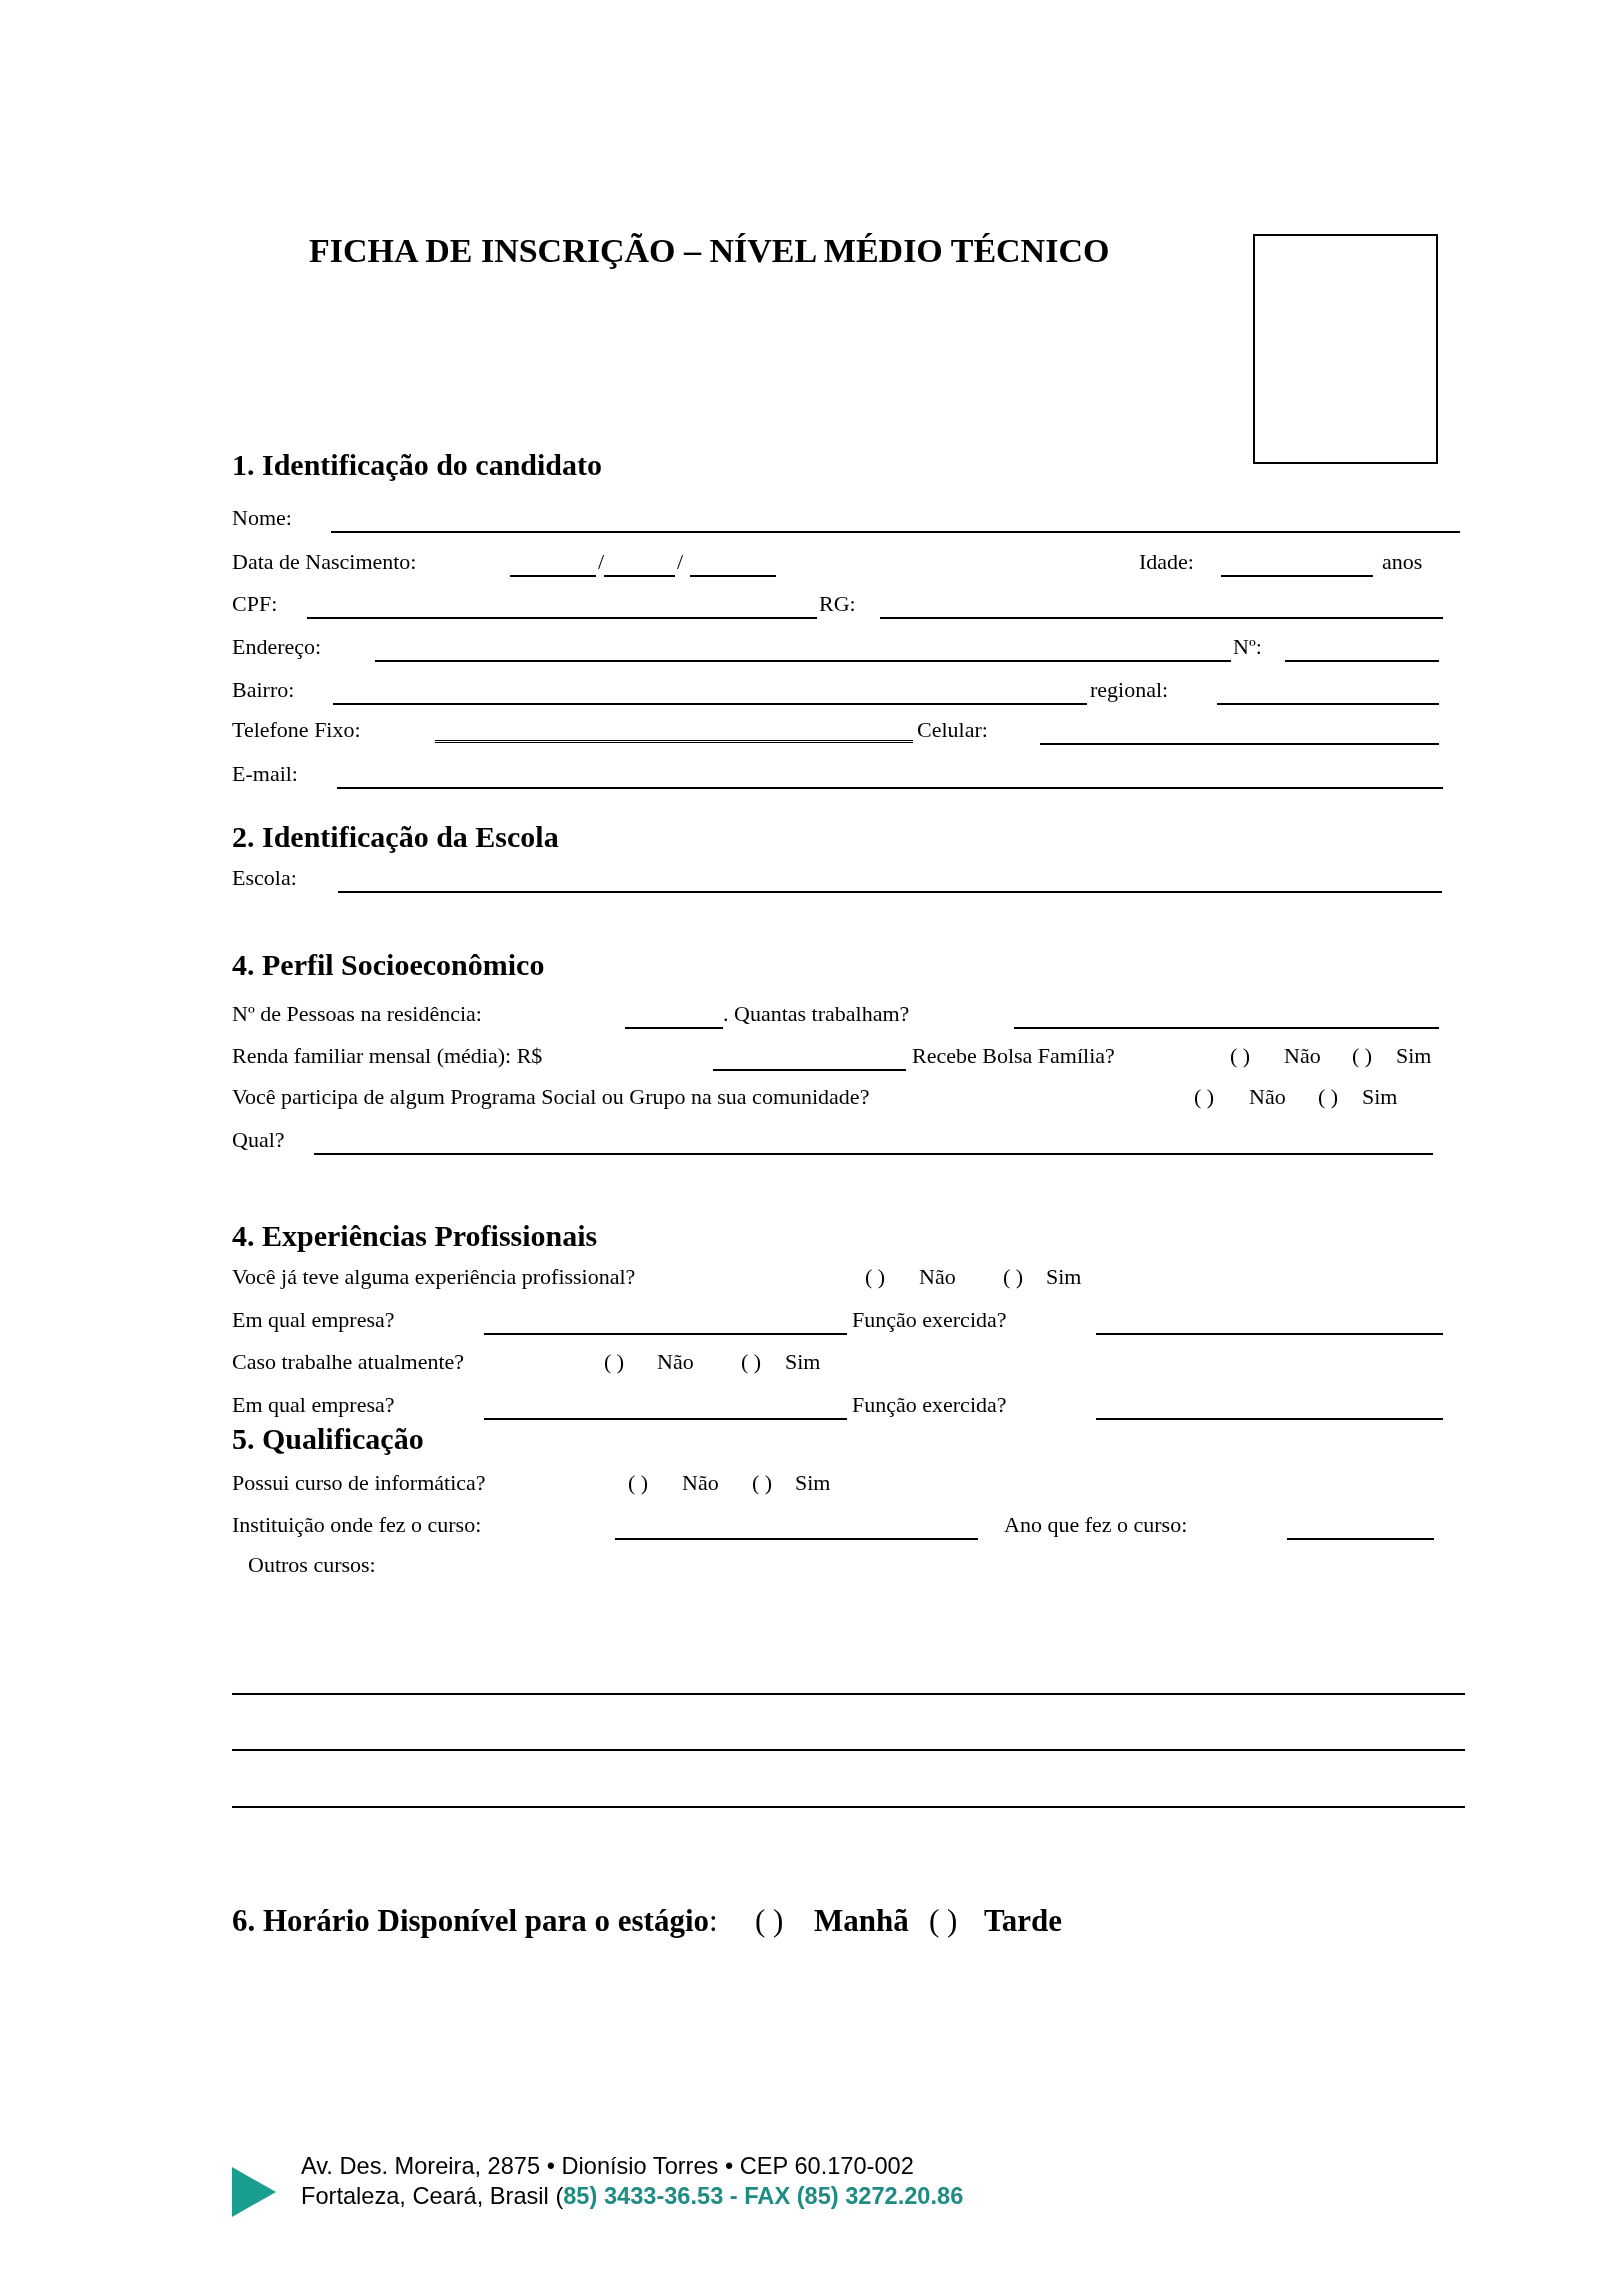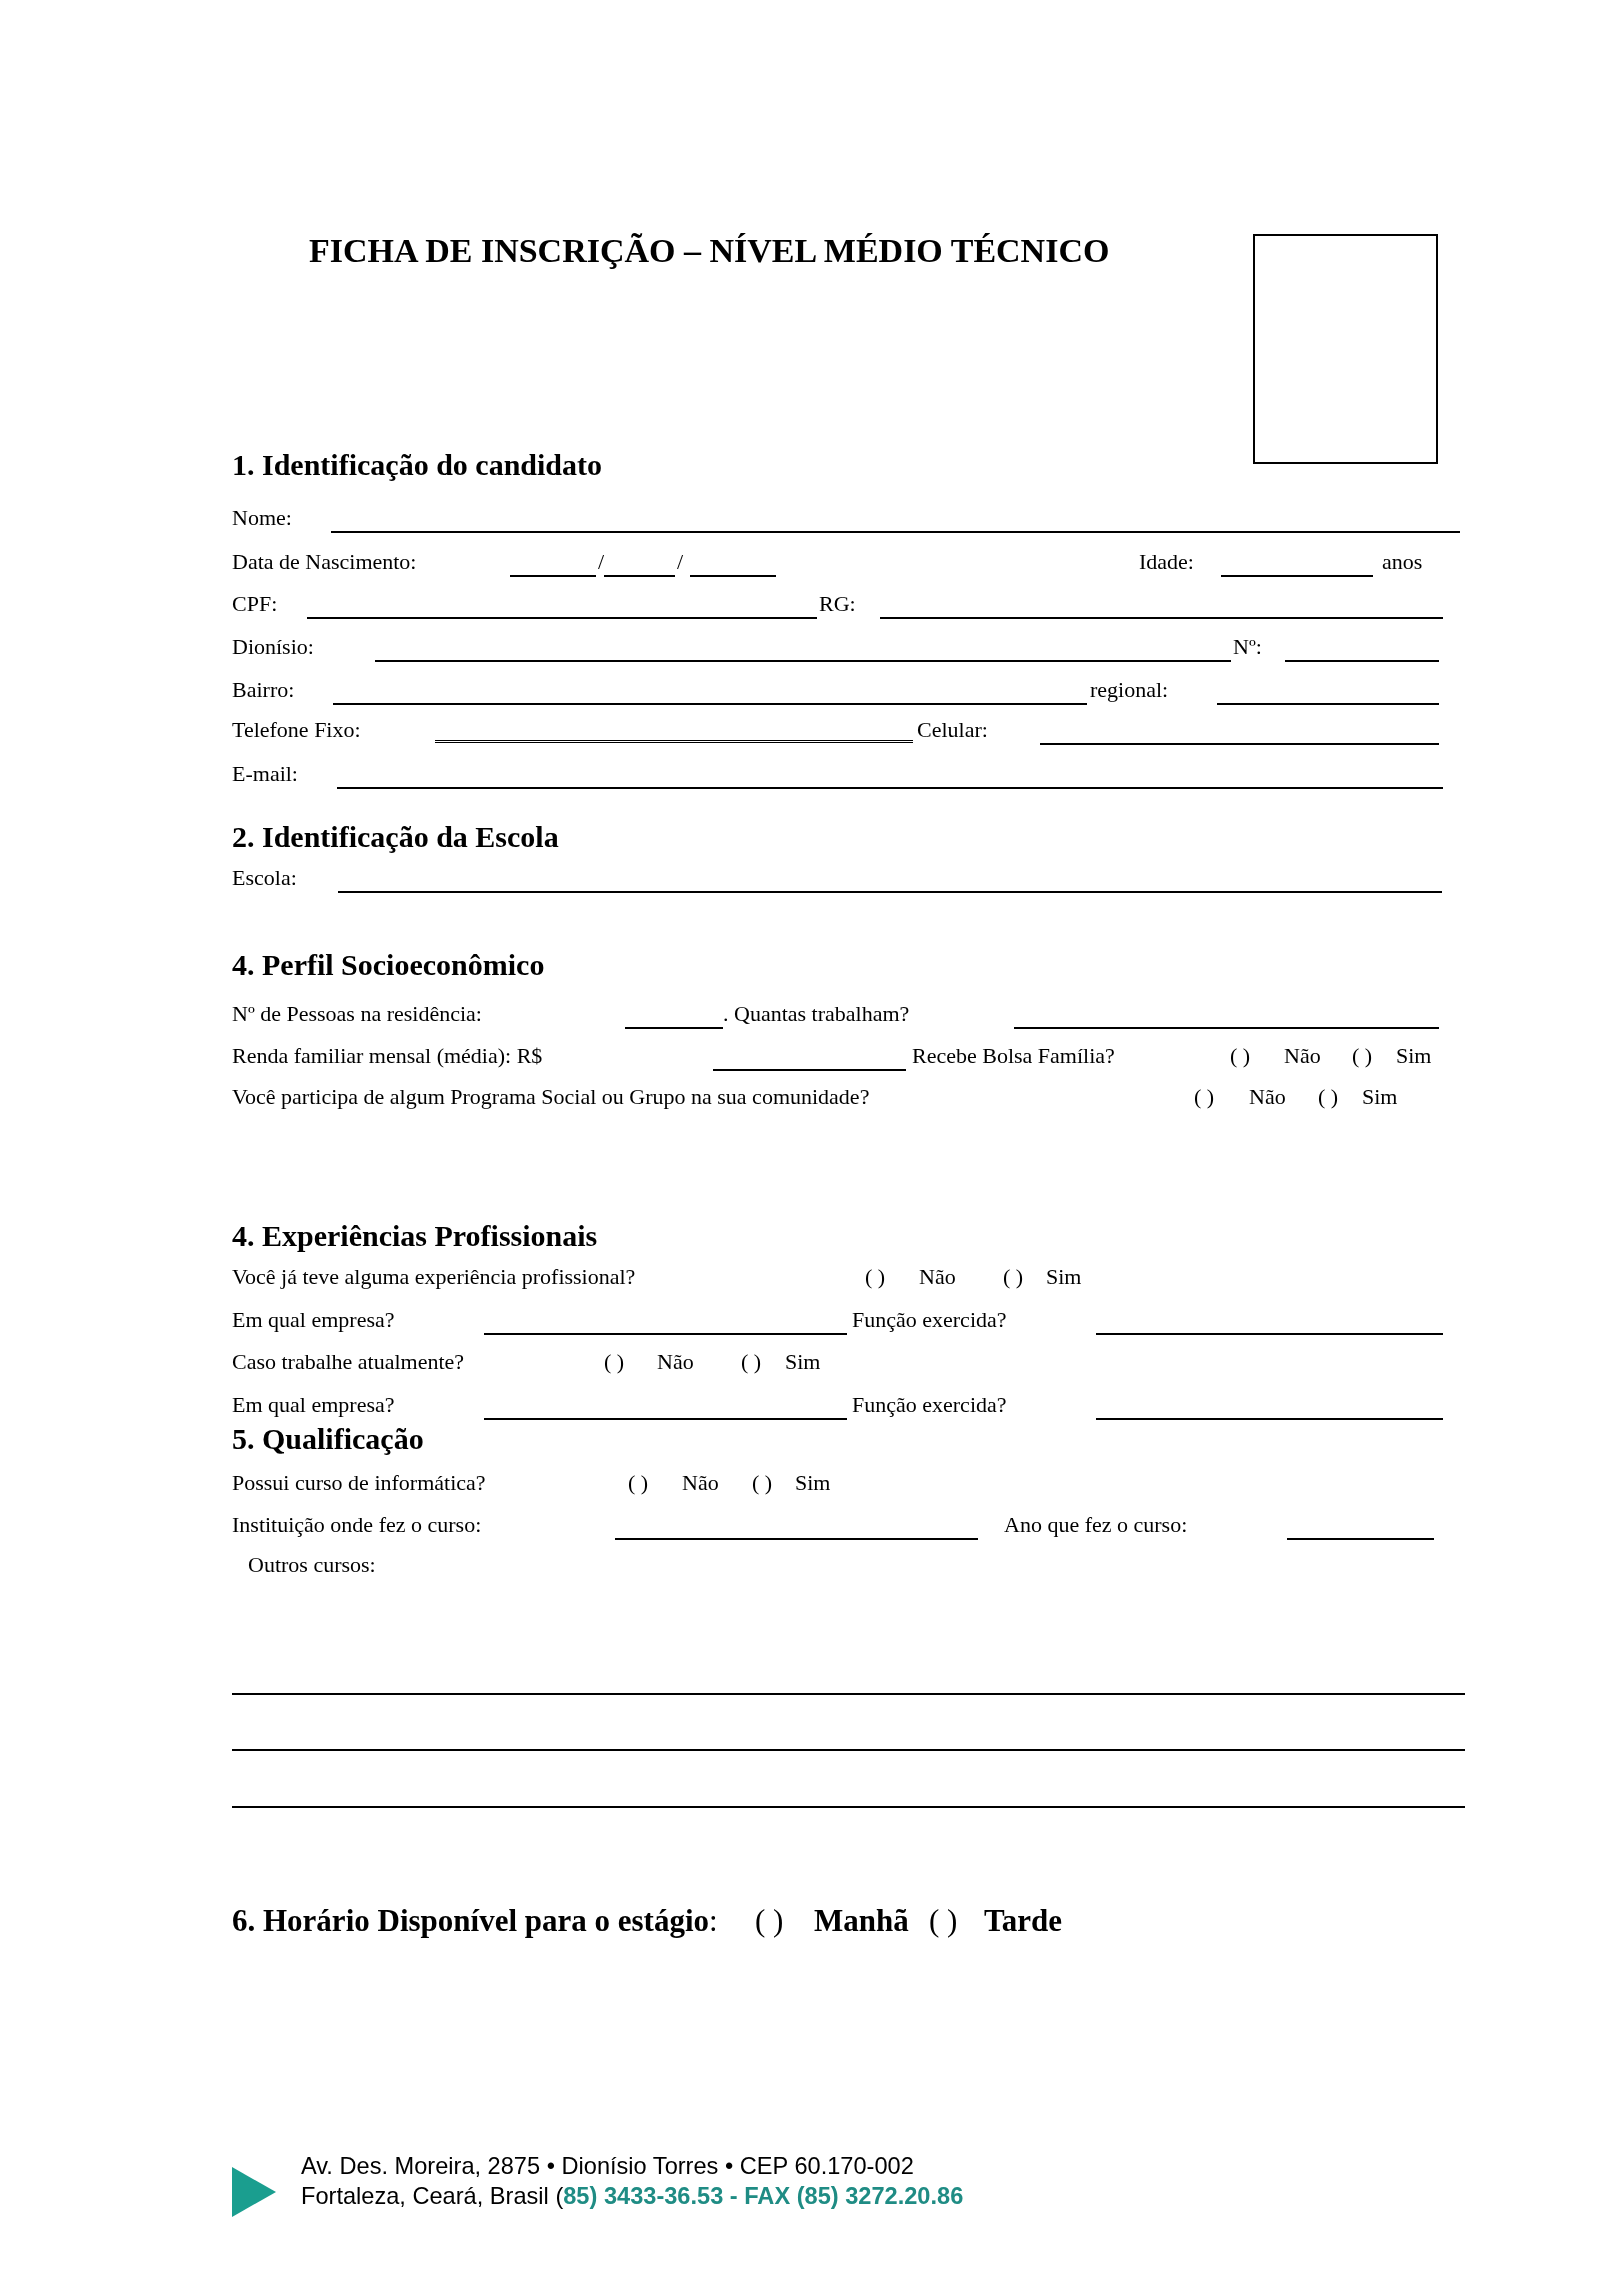--- a/index.html
+++ b/index.html
@@ -79,21 +79,21 @@
   </div>
 
   <div class="row" style="top:584px;">
     <span class="lbl" style="left:0;">CPF:</span>
     <span class="field" style="left:75px;width:510px;"></span>
     <span class="lbl" style="left:587px;">RG:</span>
     <span class="field" style="left:648px;width:563px;"></span>
   </div>
 
   <div class="row" style="top:627px;">
-    <span class="lbl" style="left:0;">Dionísio:</span>
+    <span class="lbl" style="left:0;">Endereço:</span>
     <span class="field" style="left:143px;width:856px;"></span>
     <span class="lbl" style="left:1001px;">Nº:</span>
     <span class="field" style="left:1053px;width:154px;"></span>
   </div>
 
   <div class="row" style="top:670px;">
     <span class="lbl" style="left:0;">Bairro:</span>
     <span class="field" style="left:101px;width:754px;"></span>
     <span class="lbl" style="left:858px;">regional:</span>
     <span class="field" style="left:985px;width:222px;"></span>
@@ -139,20 +139,24 @@
   </div>
 
   <div class="row" style="top:1077px;">
     <span class="lbl" style="left:0;">Você participa de algum Programa Social ou Grupo na sua comunidade?</span>
     <span class="lbl paren" style="left:962px;">(   )</span>
     <span class="lbl" style="left:1017px;">Não</span>
     <span class="lbl paren" style="left:1086px;">(   )</span>
     <span class="lbl" style="left:1130px;">Sim</span>
   </div>
 
+  <div class="row" style="top:1120px;">
+    <span class="lbl" style="left:0;">Qual?</span>
+    <span class="field" style="left:82px;width:1119px;"></span>
+  </div>
 
   <div class="heading" style="top:1217px;">4. Experiências Profissionais</div>
 
   <div class="row" style="top:1257px;">
     <span class="lbl" style="left:0;">Você já teve alguma experiência profissional?</span>
     <span class="lbl paren" style="left:633px;">(   )</span>
     <span class="lbl" style="left:687px;">Não</span>
     <span class="lbl paren" style="left:771px;">(   )</span>
     <span class="lbl" style="left:814px;">Sim</span>
   </div>

